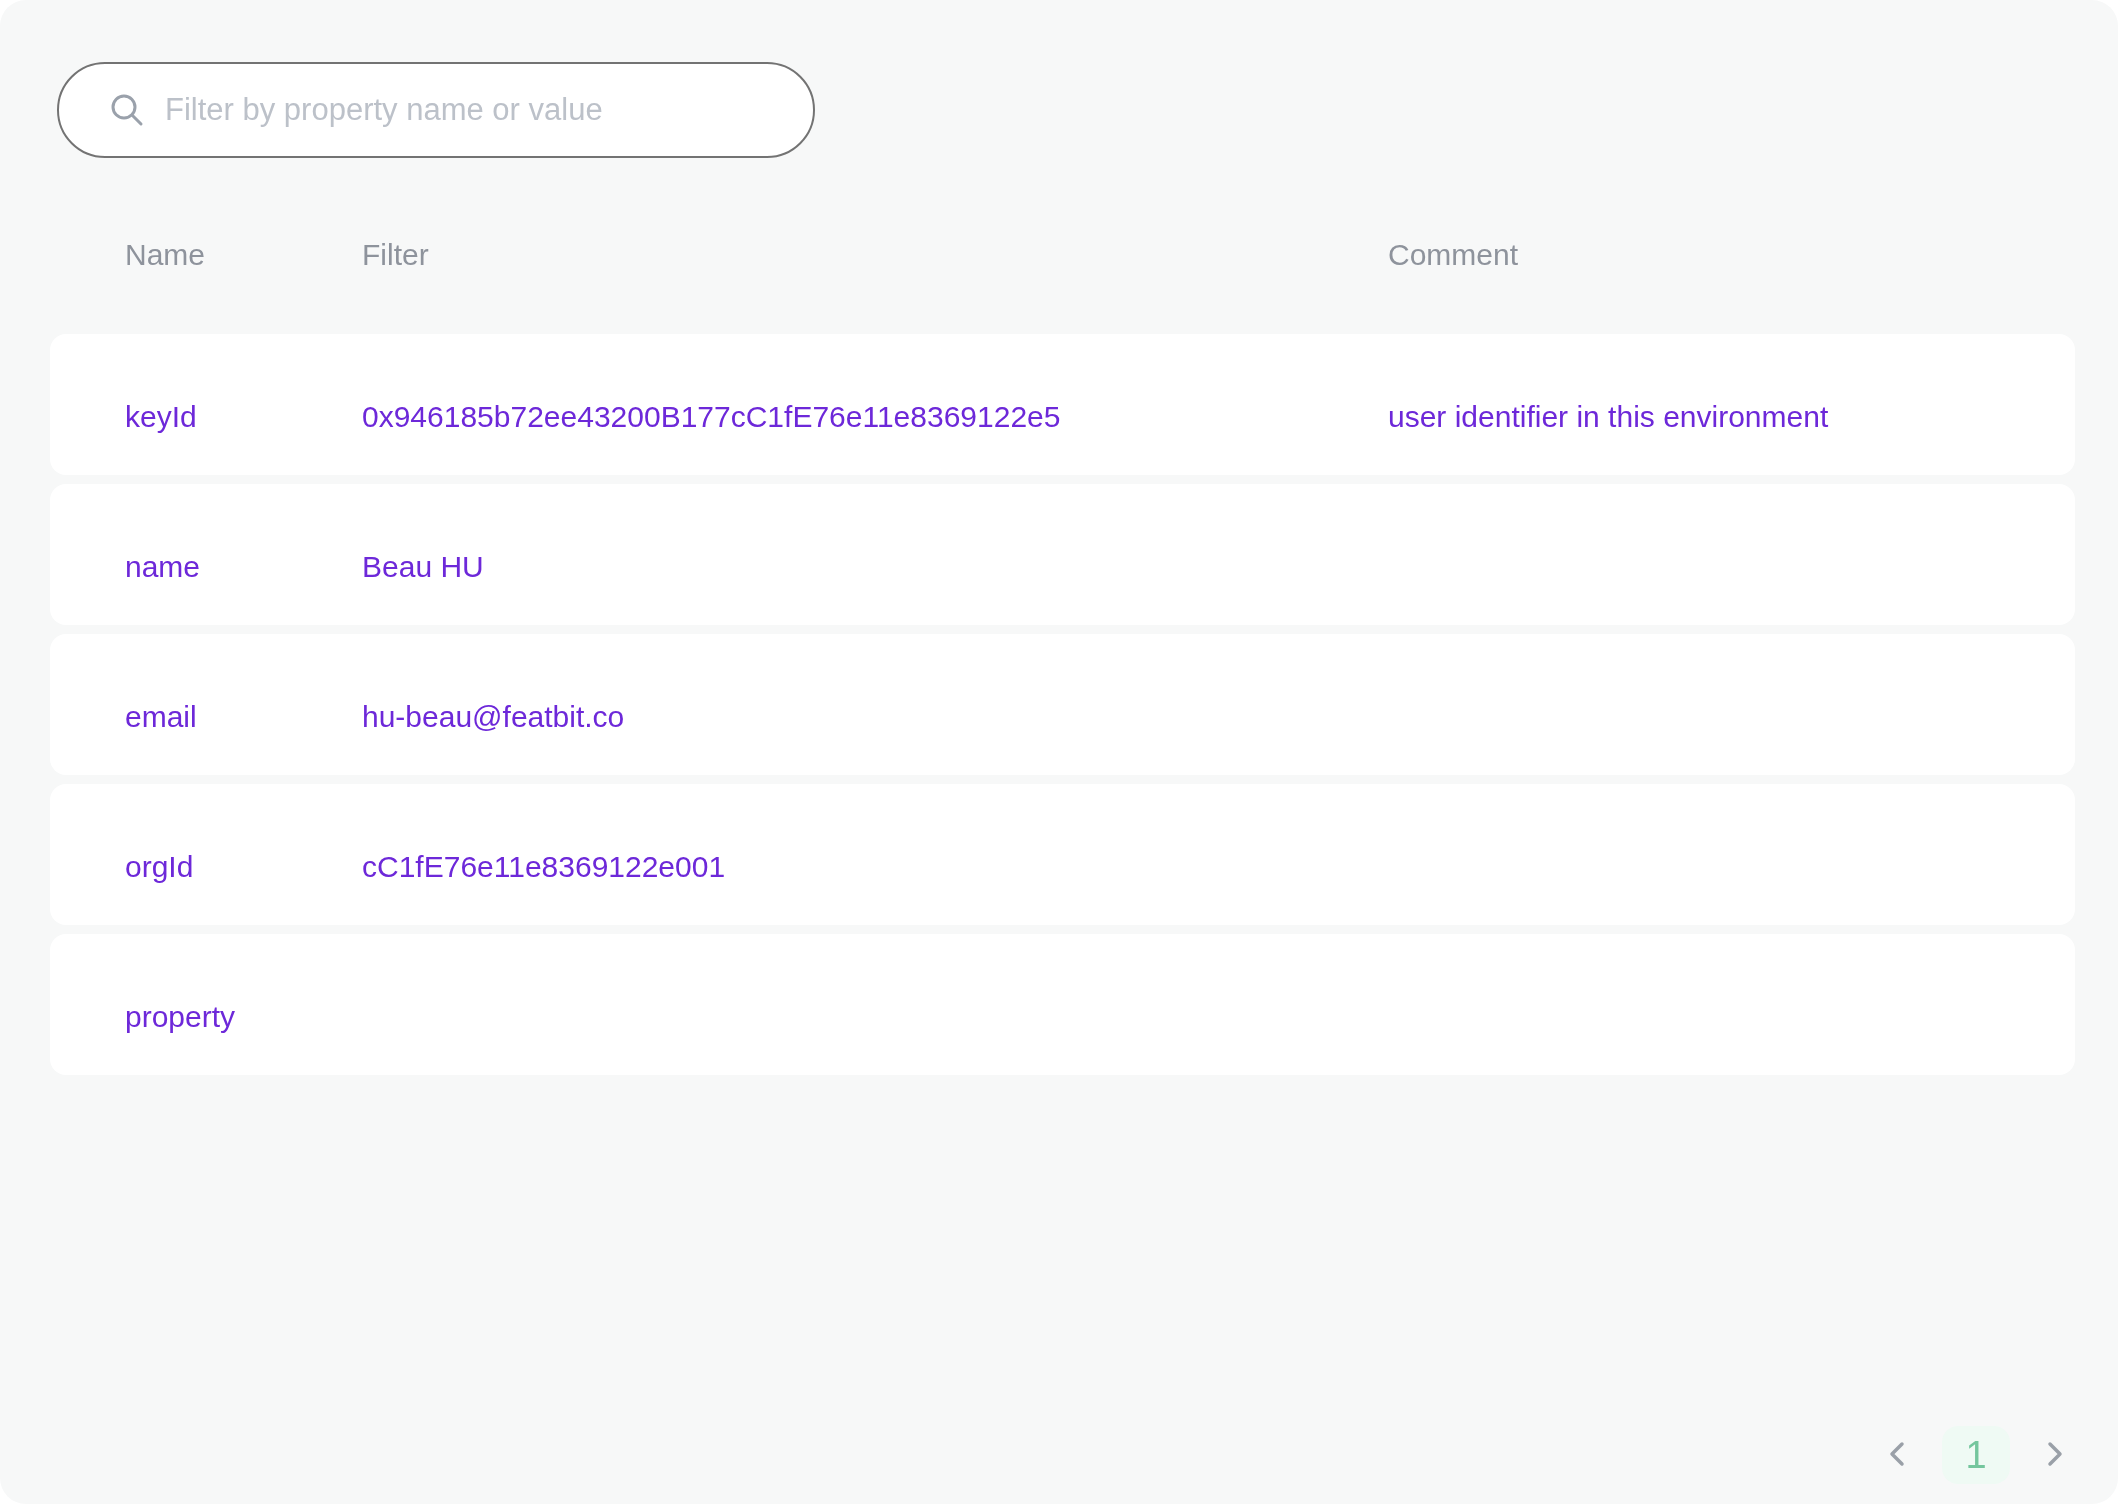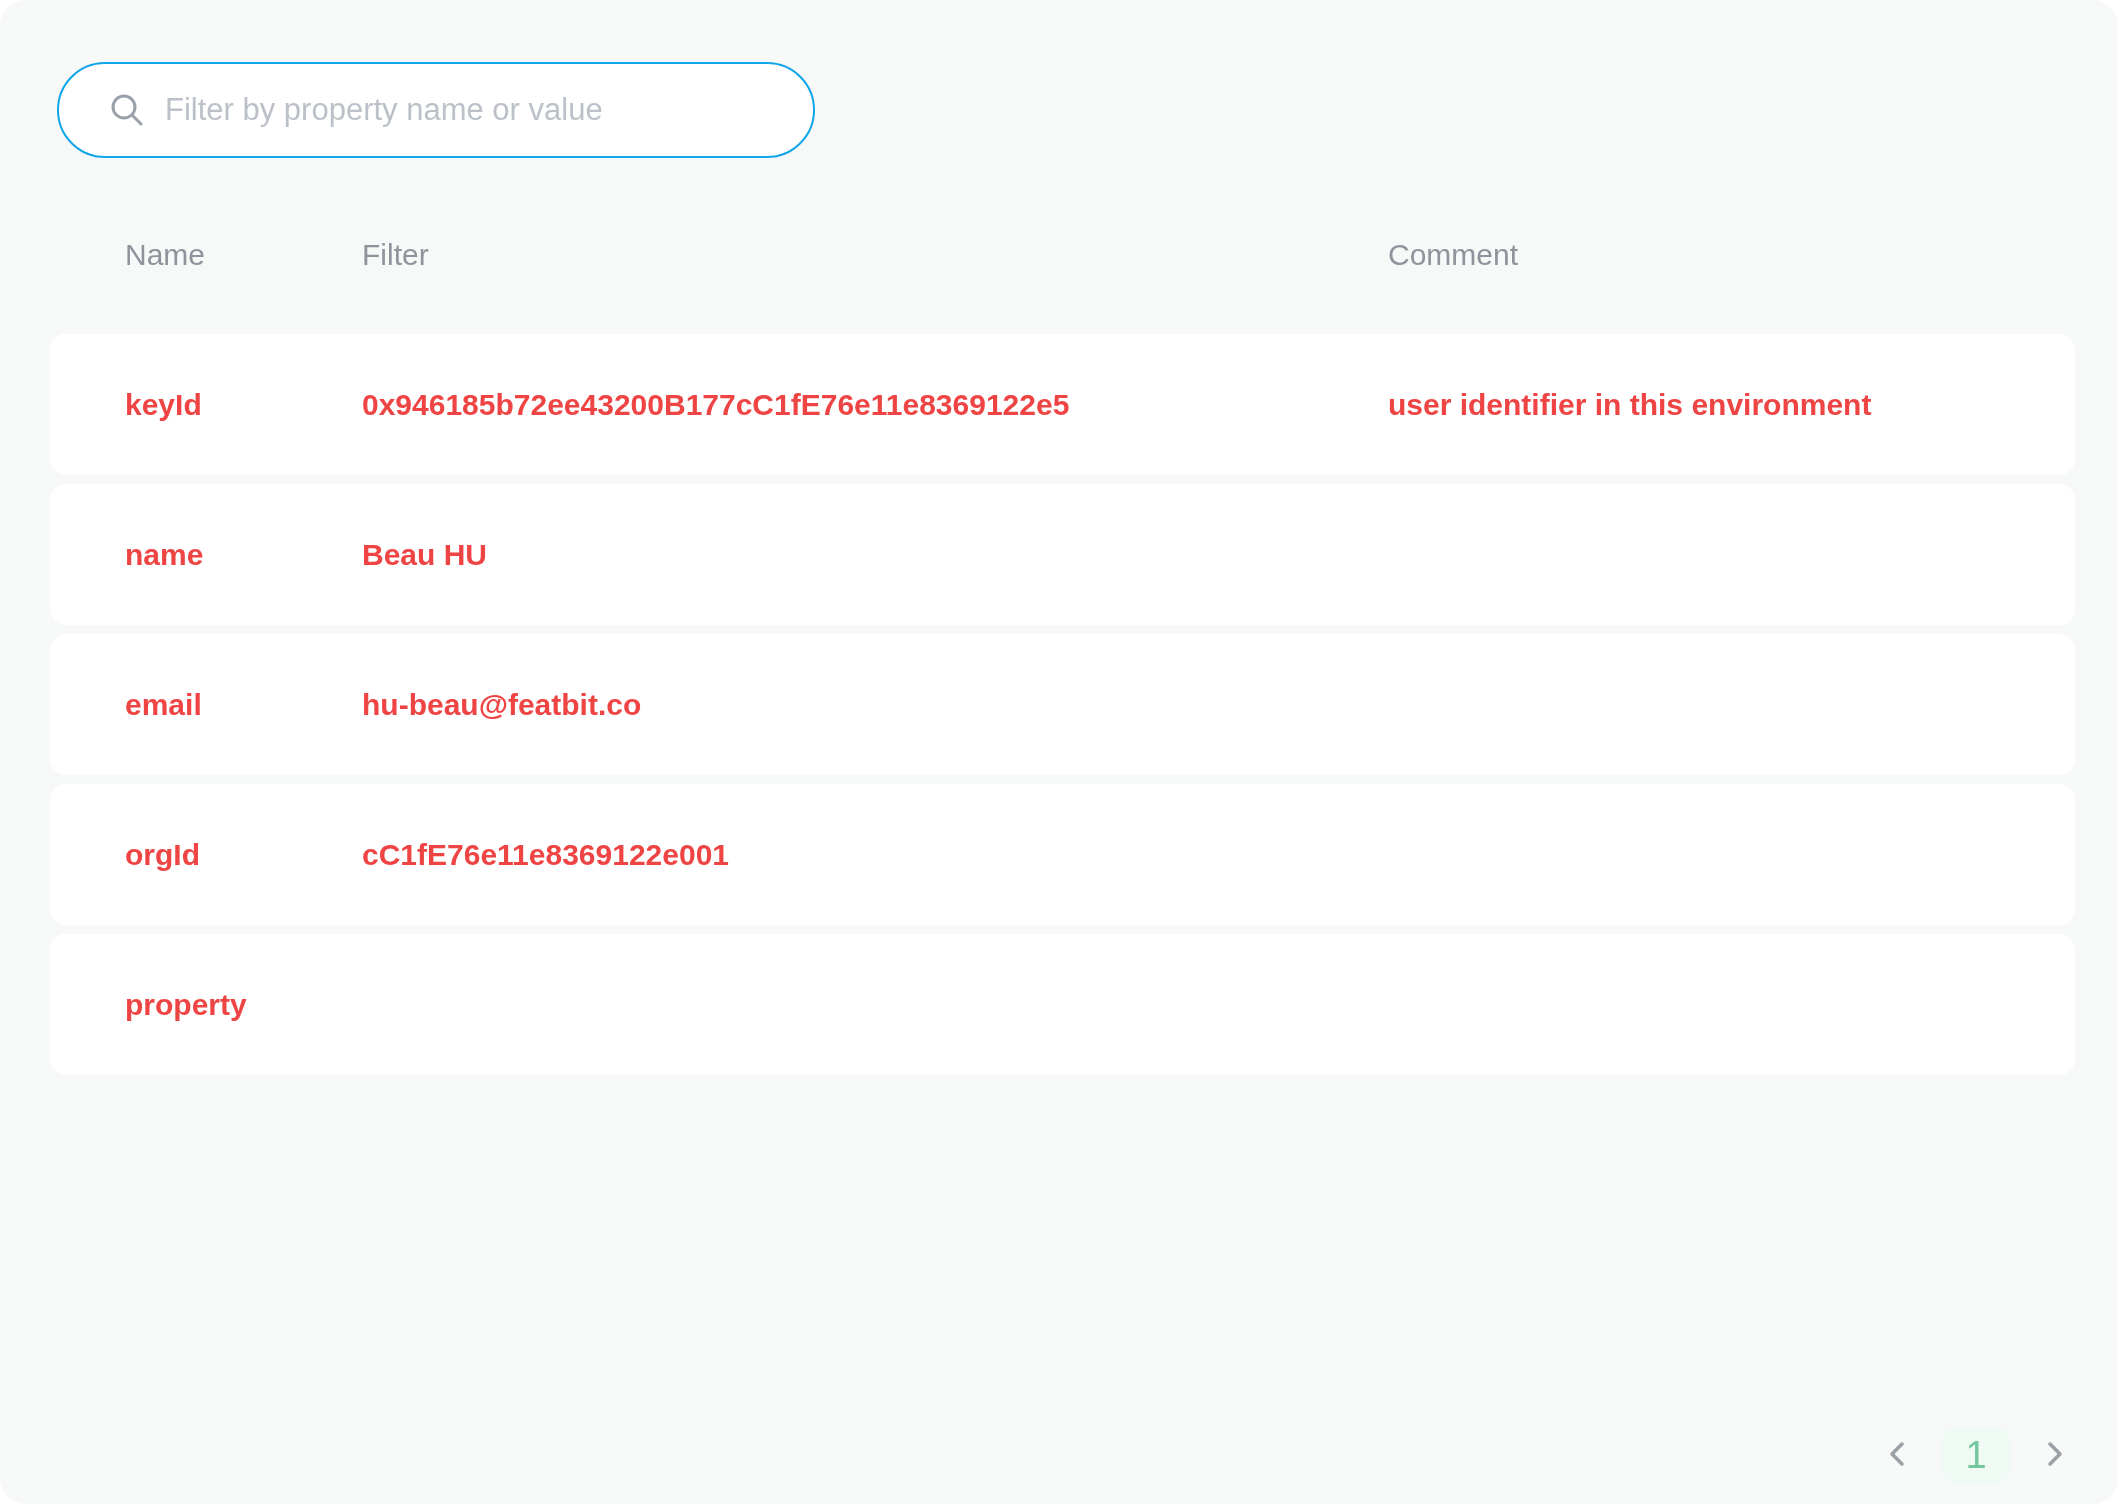--- a/index.html
+++ b/index.html
@@ -16,21 +16,21 @@
     border-radius: 26px;
     overflow: hidden;
   }
 
   
   .search-box {
     position: absolute;
     left: 57px; top: 62px;
     width: 758px; height: 96px;
     background: #ffffff;
-    border: 2px solid #0ea5e9;
+    border: 2px solid #737373;
     border-radius: 48px;
     display: flex;
     align-items: center;
     padding-left: 48px;
   }
   .search-icon {
     width: 40px; height: 40px;
     flex: 0 0 auto;
     display: flex; align-items: center; justify-content: center;
   }
@@ -67,26 +67,25 @@
   .rows { position: absolute; left: 50px; top: 334px; width: 2025px; }
   .row-card {
     position: relative;
     width: 2025px; height: 141px;
     margin-bottom: 9px;
     background: #ffffff;
     border-radius: 16px;
   }
   .cell {
     position: absolute;
-    top: 0; height: 141px;
+    top: 12px; height: 141px;
     display: flex; align-items: center;
     font-size: 30px;
-    color: #ef4444;
+    color: #6d28d9;
     white-space: nowrap;
-    font-weight: bold;
   }
   .cell-name    { left: 75px;   }
   .cell-value   { left: 312px;  }
   .cell-comment { left: 1338px; }
 
   
   .pagination {
     position: absolute;
     right: 44px; top: 1424px;
     height: 62px;

